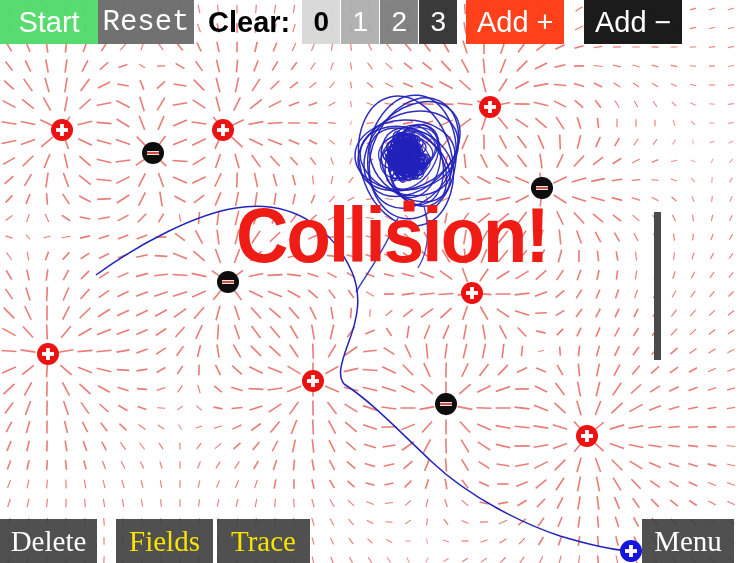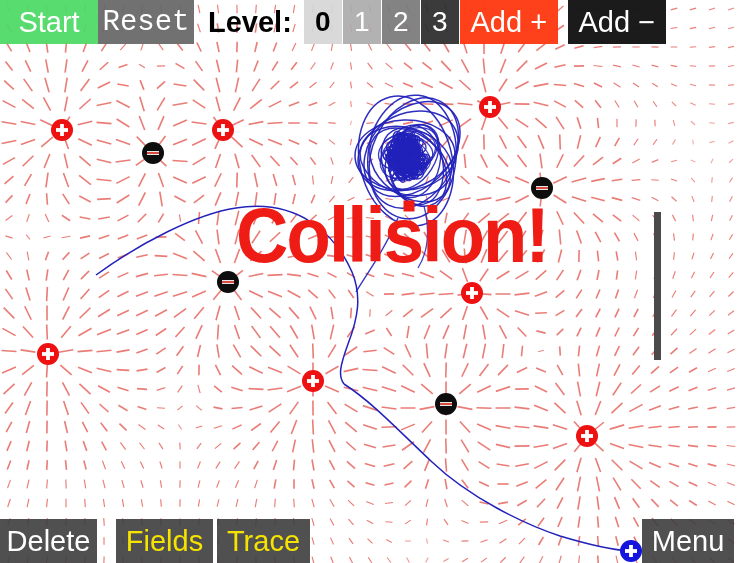--- a/index.html
+++ b/index.html
@@ -19,21 +19,21 @@
     font-family:"Liberation Sans",sans-serif;
     font-size:78px;font-weight:bold;color:#ee1c15;
     letter-spacing:-2px;line-height:1;
     transform:scaleX(0.93);transform-origin:left top;
     white-space:nowrap;
   }
 
   
   .toolbar{position:absolute;z-index:6;display:flex;align-items:flex-start;}
   #topbar{left:0;top:0;height:44px;width:750px;}
-  #bottombar{left:0;bottom:0;height:44px;width:750px;}
+  #bottombar{left:0;bottom:0;height:44px;width:750px;font-family:Liberation Serif, serif;}
 
   .btn{
     display:flex;align-items:center;justify-content:center;
     height:44px;box-sizing:border-box;
     font-size:29px;font-weight:400;color:#ffffff;
     padding:0 10px;user-select:none;cursor:pointer;
   }
   .btn.start{background:rgba(76,217,100,0.93);width:98px;}
   .btn.reset{background:rgba(102,102,102,0.93);width:96px;font-family:Liberation Mono, monospace;}
   .btn.clear{background:rgba(155,14,12,0.95);width:98px;}
@@ -47,22 +47,22 @@
     display:flex;align-items:center;justify-content:center;
     width:38px;height:44px;box-sizing:border-box;
     font-size:28px;color:#fff;cursor:pointer;user-select:none;
     margin-right:1px;
   }
   .lvl.l0{background:rgba(214,214,214,0.92);color:#000;font-weight:bold;}
   .lvl.l1{background:rgba(170,170,170,0.90);}
   .lvl.l2{background:rgba(122,122,122,0.93);}
   .lvl.l3{background:rgba(48,48,48,0.95);}
 
-  .btn.addp{background:rgba(255,59,20,0.97);width:98px;}
-  .btn.addm{background:rgba(20,20,20,0.97);width:98px;margin-left:10px;}
+  .btn.addp{background:rgba(255,59,20,0.97);width:98px;margin-left:8px;}
+  .btn.addm{background:rgba(20,20,20,0.97);width:98px;margin-left:20px;}
 
   .btn.dark{background:rgba(61,61,61,0.90);}
   .btn.delete{width:97px;}
   .btn.fields{width:97px;color:#f6e300;margin-left:19px;}
   .btn.trace{width:93px;color:#f6e300;margin-left:4px;}
   .btn.menu{width:92px;position:absolute;right:16px;bottom:0;}
 
   
   #slider{
     position:absolute;z-index:5;left:654px;top:212px;
@@ -1558,21 +1558,21 @@
       </g>
     </svg>
 
   <div class="collision">Collision!</div>
 
   <div id="slider" style="left: 654px; top: 212px; width: 7px; height: 148px; background: rgb(74, 74, 74);"></div>
 
   <div class="toolbar" id="topbar">
     <div class="btn start">Start</div>
     <div class="btn reset">Reset</div>
-    <div class="levellabel">Level:</div>
+    <div class="levellabel">Clear:</div>
     <div class="lvl l0">0</div>
     <div class="lvl l1">1</div>
     <div class="lvl l2">2</div>
     <div class="lvl l3">3</div>
     <div class="btn addp">Add +</div>
     <div class="btn addm">Add −</div>
   </div>
 
   <div class="toolbar" id="bottombar">
     <div class="btn dark delete">Delete</div>

